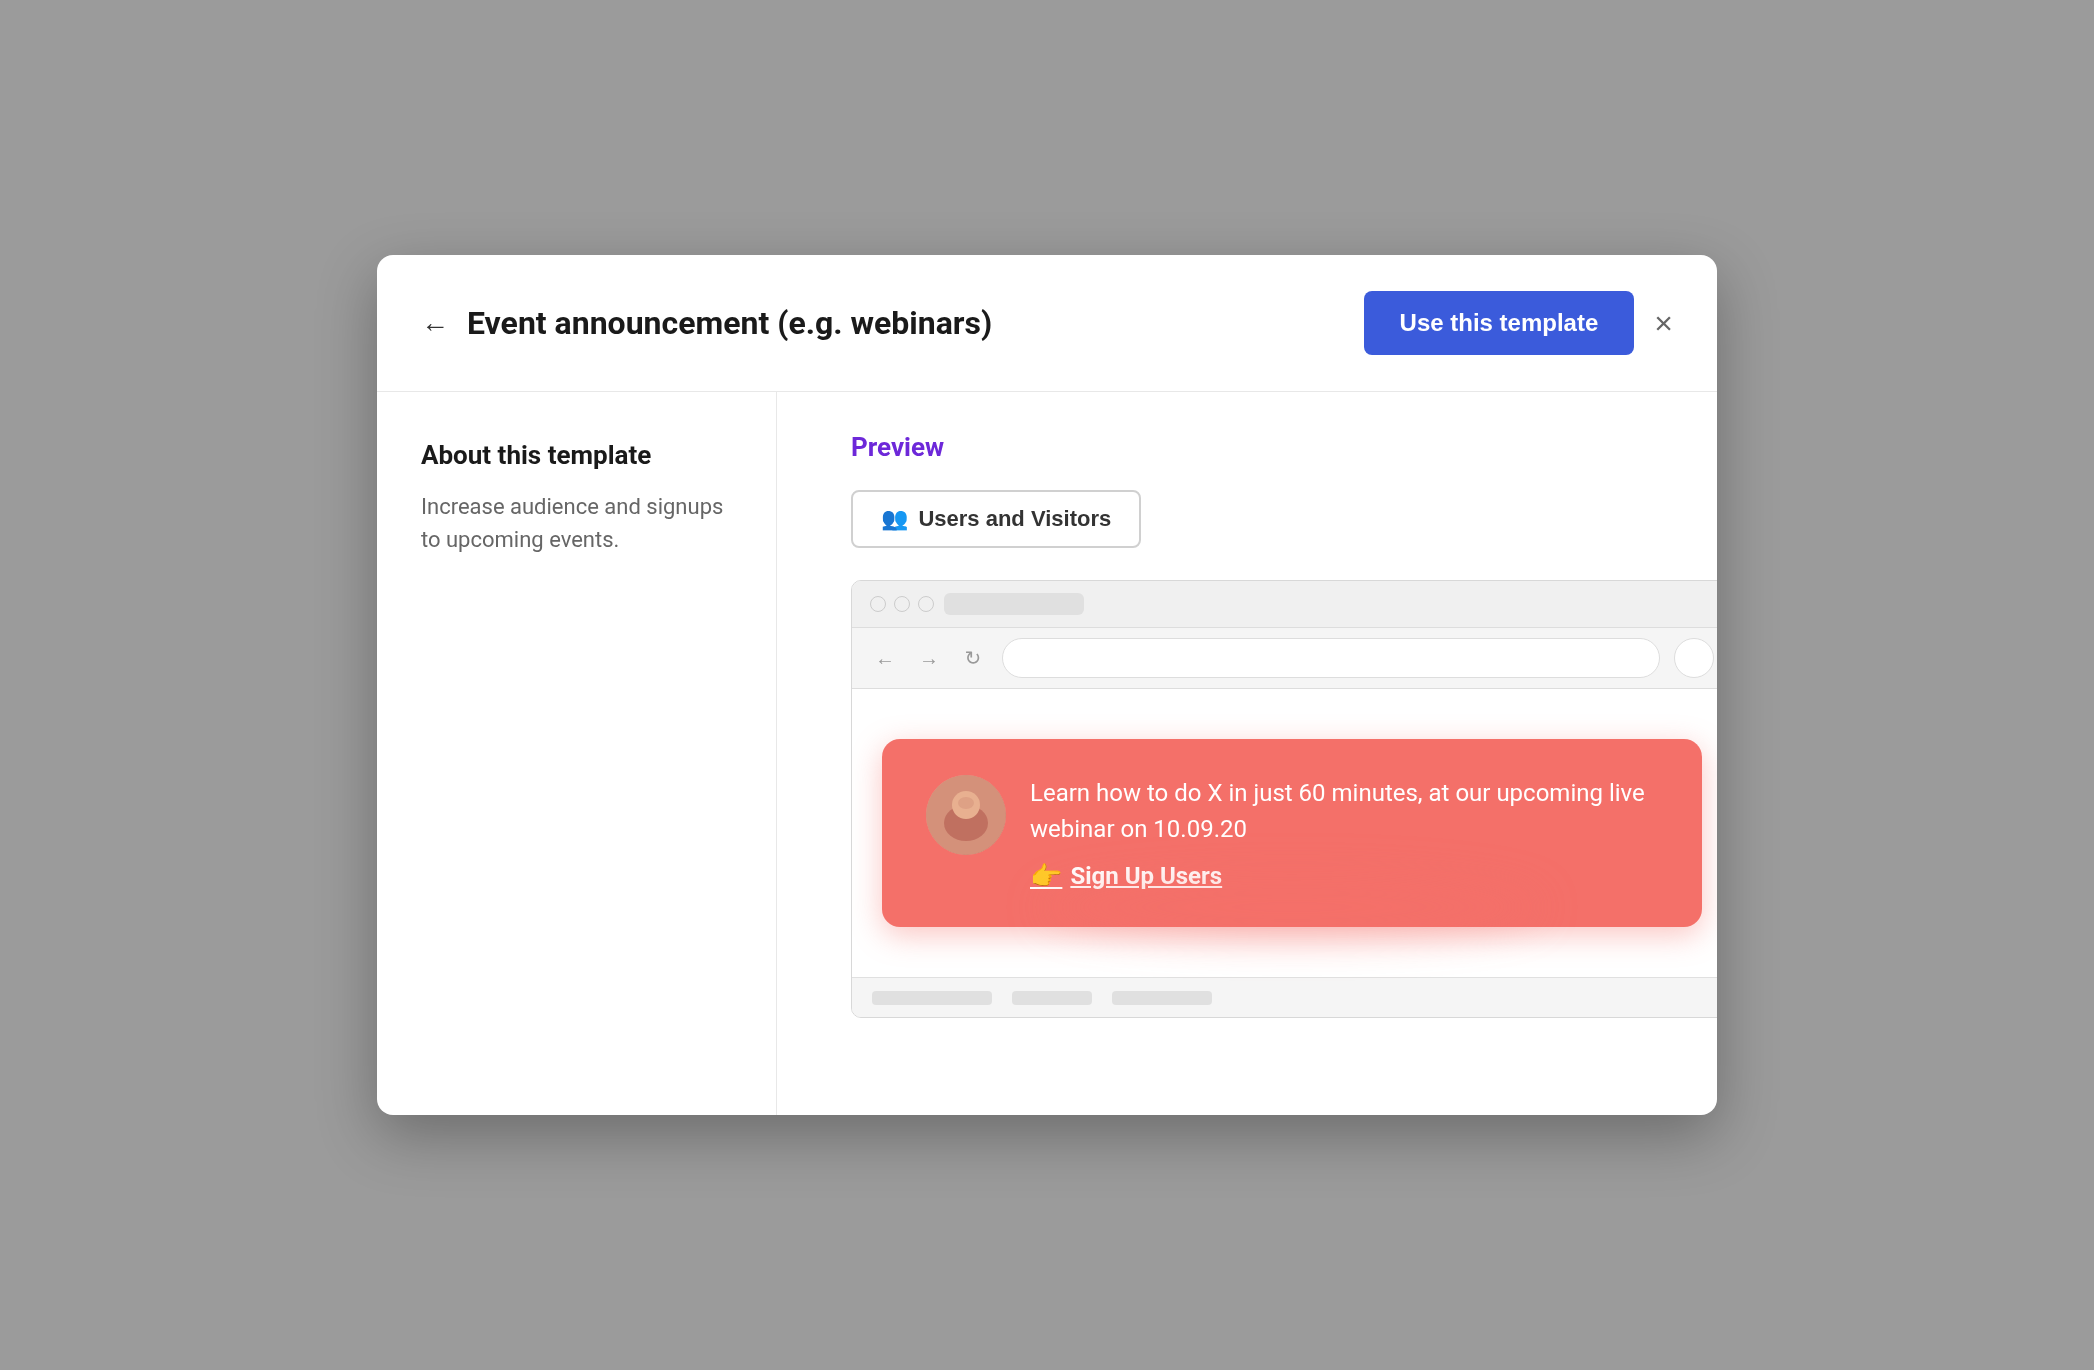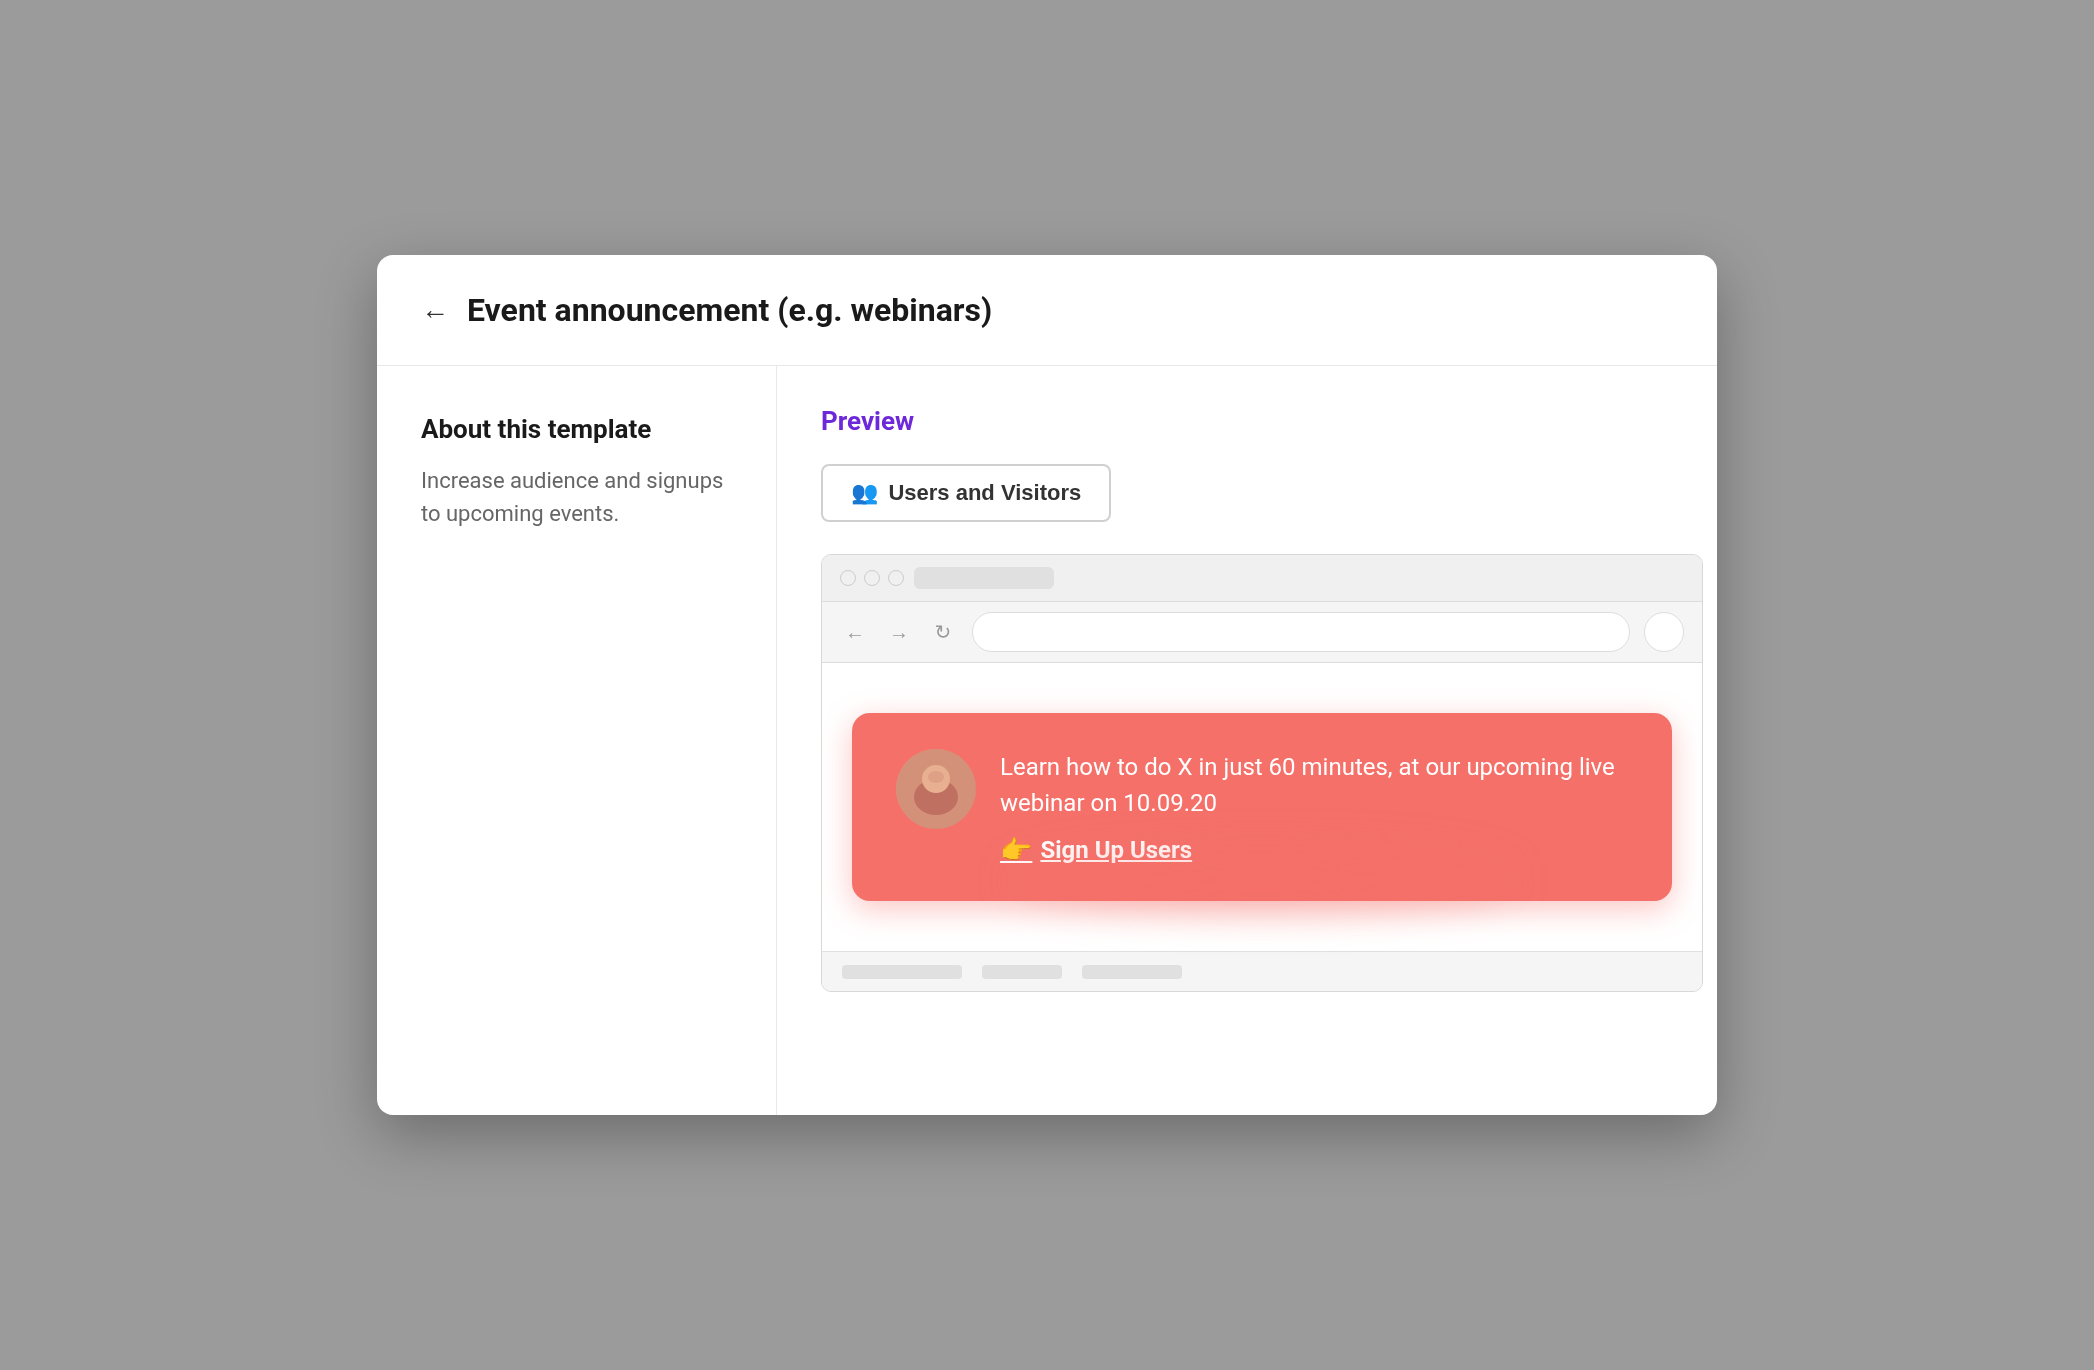--- a/index.html
+++ b/index.html
@@ -88,20 +88,21 @@
       border: none;
       cursor: pointer;
       font-size: 32px;
       color: #666;
       line-height: 1;
     }
 
     .modal-body {
       display: flex;
       flex: 1;
+      gap: 30px;
     }
 
     .sidebar {
       width: 400px;
       padding: 48px 44px;
       border-right: 1px solid #e8e8e8;
       flex-shrink: 0;
     }
 
     .sidebar-heading {
@@ -338,20 +339,24 @@
 </head>
 <body>
 
 <div class="background-overlay">
   <div class="modal">
 
     <div class="modal-header">
       <div class="modal-title-group">
         <button class="back-btn">←</button>
         <h1 class="modal-title">Event announcement (e.g. webinars)</h1>
+      </div>
+      <div class="modal-header-actions">
+        <button class="use-template-btn">Use this template</button>
+        <button class="close-btn">×</button>
       </div>
     </div>
 
     <div class="modal-body">
 
       <div class="sidebar">
         <h2 class="sidebar-heading">About this template</h2>
         <p class="sidebar-description">Increase audience and signups to upcoming events.</p>
       </div>
 

